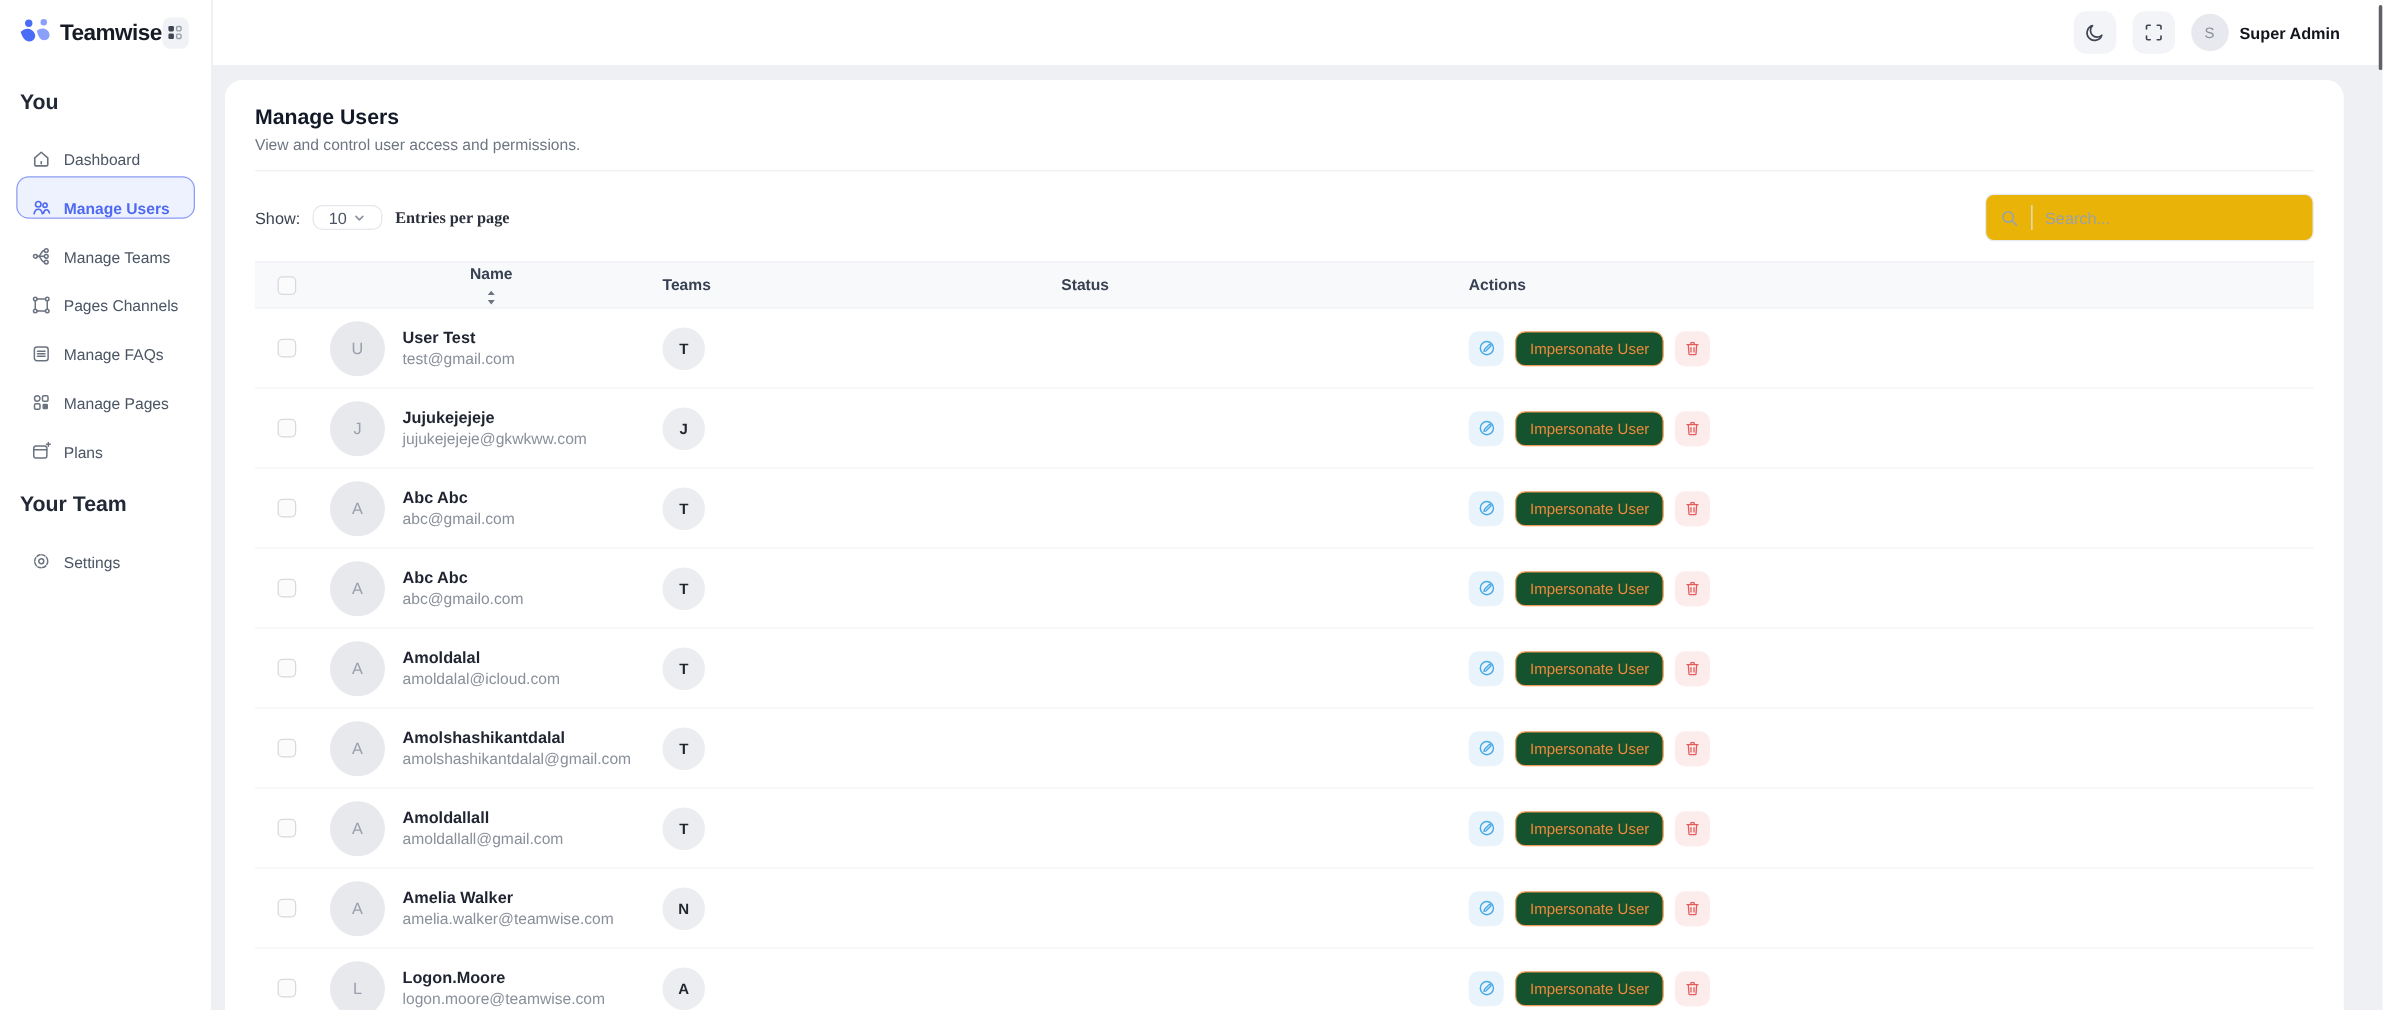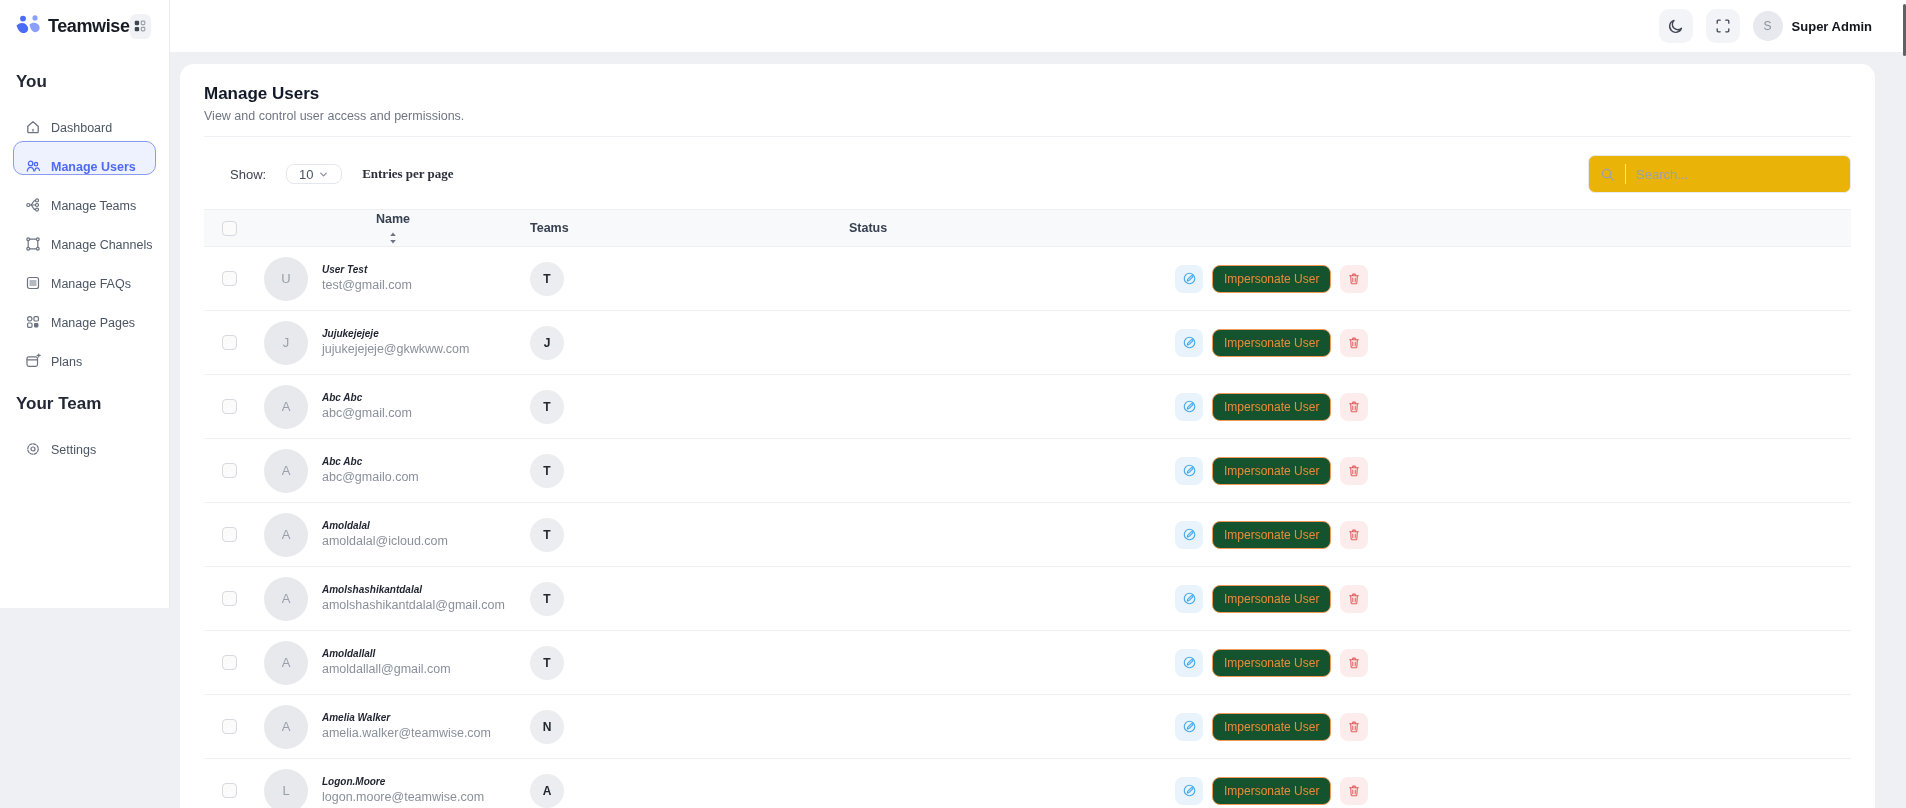--- a/index.html
+++ b/index.html
@@ -5,21 +5,21 @@
   * { margin:0; padding:0; box-sizing:border-box; }
   html,body { width:1906px; height:808px; overflow:hidden; }
   body {
     font-family:"Liberation Sans", sans-serif;
     background:#eef0f3; color:#1f2430; position:relative;
   }
   svg { display:block; }
 
   
   .sidebar {
-    position:absolute; left:0; top:0; width:170px; height:608px;
+    position:absolute; left:0; top:0; width:170px; height:808px;
     background:#ffffff; border-right:1px solid #e9eaee; z-index:5;
   }
   .logo-row { display:flex; align-items:center; height:52px; padding:0 18px 0 14px; }
   .logo-mark { width:30px; height:24px; margin-right:4px; }
   .logo-text { font-size:18px; font-weight:bold; letter-spacing:-0.4px; color:#16192300; color:#171b26; }
   .grid-btn {
     margin-left:auto; width:25px; height:25px; background:#f1f2f5; border:none;
     border-radius:6px; display:flex; align-items:center; justify-content:center; cursor:pointer;
   }
   .section-label { font-size:17px; font-weight:bold; color:#232836; margin:20px 0 10px 16px; }
@@ -56,21 +56,21 @@
   
   .main-card {
     position:absolute; left:180px; top:64px; right:31px; height:860px;
     background:#ffffff; border-radius:14px 14px 0 0; padding:20px 24px;
   }
   .page-title { font-size:17px; font-weight:bold; color:#111827; }
   .page-subtitle { font-size:12.5px; color:#6f7683; margin-top:5px; }
   .divider { border:none; border-top:1px solid #eef0f3; margin-top:13px; }
 
   .controls-row { margin-top:18px; display:flex; align-items:center; justify-content:space-between; }
-  .show-group { display:flex; align-items:center; gap:20px;margin-left:26px; }
+  .show-group { display:flex; align-items:center; gap:10px; }
   .show-label { font-size:13px; color:#3c4250; }
   .entries-select {
     width:56px; height:20px; border:1px solid #e4e7ec; border-radius:8px; background:#fff;
     display:flex; align-items:center; justify-content:center; gap:5px;
     font-size:13px; color:#4b5563; cursor:pointer;
   }
   .entries-suffix { font-size:13px; font-weight:600; color:#2b303c;font-family:Liberation Serif, serif; }
   .search-box {
     width:263px; height:38px; background:#eab308; border:1px solid #e7eaee; border-radius:7px;
     display:flex; align-items:center;
@@ -96,21 +96,21 @@
   .checkbox {
     width:15px; height:15px; border:1.5px solid #d6d9de; border-radius:4px; background:#fbfbfc; cursor:pointer;
   }
   .head-name { display:flex; align-items:center; gap:6px; padding-left:12px;flex-direction:column; }
   .sort-icon { color:#6b7280; cursor:pointer; }
   .cell-user { display:flex; align-items:center; gap:14px; padding-left:12px; }
   .user-avatar {
     width:44px; height:44px; border-radius:50%; background:#e7e9ed; color:#9aa0ab;
     font-size:13px; display:flex; align-items:center; justify-content:center; flex:0 0 44px;
   }
-  .u-name { font-size:10px; font-weight:600; color:#1f2430; line-height:1.35;font-style:italic; }
+  .u-name { font-size:13px; font-weight:600; color:#1f2430; line-height:1.35; }
   .u-email { font-size:12.5px; color:#8a909b; line-height:1.35; }
   .cell-team { padding-left:8px; }
   .team-avatar {
     width:34px; height:34px; border-radius:50%; background:#ebedf0; color:#23272f;
     font-size:12px; font-weight:bold; display:flex; align-items:center; justify-content:center;
   }
   .cell-status { padding-left:14px; }
   .toggle {
     width:31px; height:17px; border-radius:17px; background:#4a6cf7; position:relative; cursor:pointer;
   }
@@ -198,21 +198,21 @@
       <div class="nav-item">
         <span class="icon">
           <svg viewBox="0 0 16 16" width="16" height="16" fill="none" stroke="currentColor" stroke-width="1.2" stroke-linecap="round">
             <circle cx="3.2" cy="3.2" r="1.4"></circle>
             <circle cx="12.8" cy="3.2" r="1.4"></circle>
             <circle cx="3.2" cy="12.8" r="1.4"></circle>
             <circle cx="12.8" cy="12.8" r="1.4"></circle>
             <path d="M4.6 3.2h6.8M4.6 12.8h6.8M3.2 4.6v6.8M12.8 4.6v6.8"></path>
           </svg>
         </span>
-        <span>Manage Channels</span>
+        <span>Pages Channels</span>
       </div>
 
       <div class="nav-item">
         <span class="icon">
           <svg viewBox="0 0 16 16" width="16" height="16" fill="none" stroke="currentColor" stroke-width="1.2" stroke-linecap="round">
             <rect x="2.5" y="2.5" width="11" height="11" rx="2"></rect>
             <path d="M5 6h6M5 8h6M5 10h6"></path>
           </svg>
         </span>
         <span>Manage FAQs</span>
@@ -321,20 +321,21 @@
         <span>Name</span>
         <span class="sort-icon">
           <svg viewBox="0 0 8 12" width="8" height="12" fill="currentColor">
             <path d="M4 0.5L6.8 4H1.2z"></path>
               <path d="M4 11.5L1.2 8h5.6z"></path>
           </svg>
         </span>
       </div>
       <div style="padding-left:8px;">Teams</div>
       <div style="padding-left:14px;">Status</div>
+      <div style="padding-left:8px;">Actions</div>
     </div>
 
       <div class="t-row t-body-row">
         <div class="cell-check">
           <span class="checkbox"></span>
         </div>
         <div class="cell-user">
           <span class="user-avatar">U</span>
           <span>
             <div class="u-name">User Test</div>

